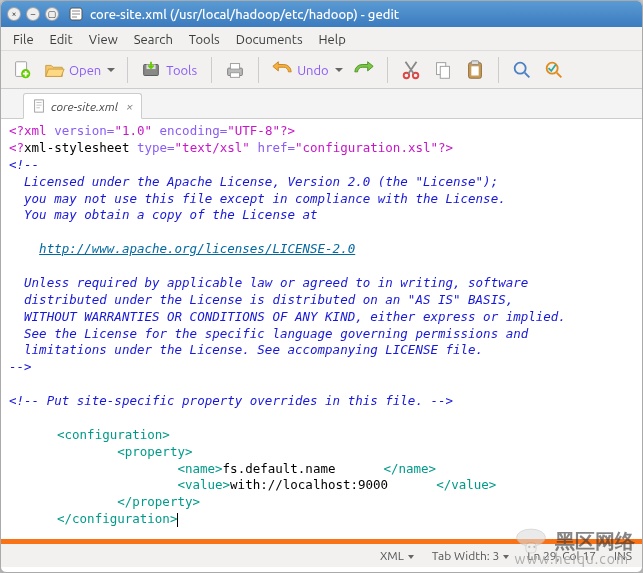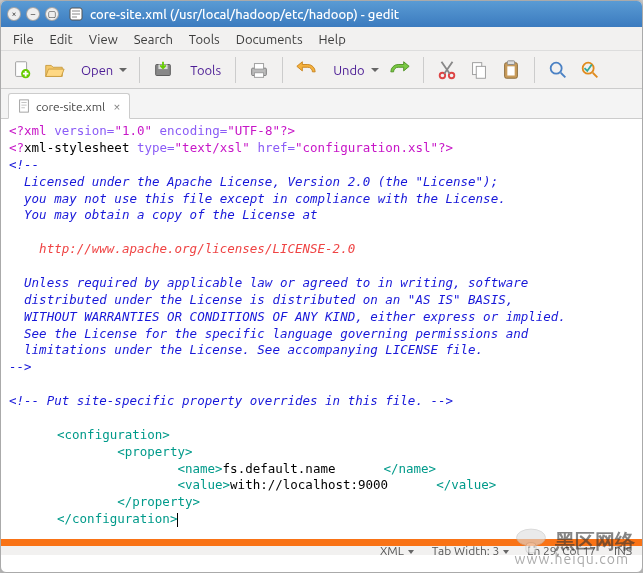--- a/index.html
+++ b/index.html
@@ -7,35 +7,35 @@
 .window { width: 643px; height: 573px; background: #fff; border: 1px solid #aaa; border-radius: 6px; overflow: hidden; box-shadow: 0 4px 12px rgba(0,0,0,.3); }
 .titlebar { height: 26px; background: linear-gradient(#5a9bd4,#3b7bbf); display: flex; align-items: center; padding: 0 6px; color: #fff; }
 .titlebar .wbtn { width: 14px; height: 14px; border-radius: 50%; margin-right: 5px; border: 1px solid rgba(0,0,0,.3); display:flex;align-items:center;justify-content:center;font-size:9px;line-height:1;color:#333;background:#eee;}
 .titlebar .wtext { height:16px; margin-left:4px; font-weight:500; font-size:13px; display:flex;align-items:center;}
 .titlebar .wtext svg{margin-right:6px;}
 .menubar { height: 24px; background: #f2f1f0; border-bottom: 1px solid #ddd; display: flex; align-items: center; padding: 0 4px; color: #3c3c3c; }
 .menubar span { padding: 3px 8px; cursor: default; }
 .toolbar { height: 38px; background: #f2f1f0; border-bottom: 1px solid #ccc; display: flex; align-items: center; padding: 0 6px; gap: 2px; }
 .tbtn { display: inline-flex; align-items: center; padding: 3px 4px; border-radius: 3px; cursor: default; }
 .tbtn svg { width: 22px; height: 22px; }
-.tbtn .lbl { margin-left: 16px; margin-right:2px; color:#4c1d95; }
+.tbtn .lbl { margin-left: 4px; margin-right:2px; color:#8b5cf6; }
 .tbtn .dd { width:0;height:0;border-left:4px solid transparent;border-right:4px solid transparent;border-top:4px solid #666;margin-left:4px;}
 .sep { width:1px; height:26px; background:#ccc; margin:0 6px;}
-.tabs { height: 30px; background: #f4f4f4; border-bottom:1px solid #ccc; display:flex; align-items:flex-end; padding:0 7px;}
+.tabs { height: 30px; background: #f4f4f4; border-bottom:1px solid #ccc; display:flex; align-items:flex-end; padding:0 22px;font-style:italic;}
 .tab { display:flex; align-items:center; padding:5px 8px; background:#fff; border:1px solid #ccc; border-bottom:1px solid #fff; border-radius:3px 3px 0 0; margin-bottom:-1px; font-size:12px; color:#444;}
 .tab svg{width:14px;height:14px;margin-right:5px;}
 .tab .close{margin-left:8px;color:#888;font-size:13px;line-height:1;}
 .editor { height: 420px; background:#fff; overflow:auto; padding:4px 8px; font-family:"DejaVu Sans Mono","Consolas",monospace; font-size:12.5px; line-height:1.35; white-space:pre; color:#000;}
 .pi  { color:#c716c7; }      
 .attr{ color:#8b5cf6; }      
 .val { color:#c716c7; }      
 .com { color:#1818d9; font-style:italic; }  
-.comlink{ color:#ef4444; font-style:italic; }
+.comlink{ color:#0369a1; font-style:italic; text-decoration:underline;}
 .tag { color:#009a8a;margin-left:48px; }      
-.statusbar { height:16px; background:#f2f1f0; border-top:7px solid #f97316; display:flex; align-items:center; justify-content:flex-end; padding: 0 10px; color:#555; font-size:12px; gap:18px;}
+.statusbar { height:28px; background:#f2f1f0; border-top:5px solid #f97316; display:flex; align-items:center; justify-content:flex-end; padding: 0 10px; color:#555; font-size:12px; gap:18px;}
 .dd2 { width:0;height:0;border-left:3px solid transparent;border-right:3px solid transparent;border-top:4px solid #666; display:inline-block; margin-left:4px; vertical-align:middle;}
 .watermark{position:absolute;right:8px;bottom:18px;opacity:.6;display:flex;align-items:center;gap:7px;font-family:"Microsoft YaHei",sans-serif;color:#333;pointer-events:none;}
 .watermark .mush{width:34px;height:28px;}
 .wm2{position:absolute;right:14px;bottom:6px;font-size:14px;color:#aaa;letter-spacing:1px;pointer-events:none;}
 .cursor{display:inline-block;width:1px;height:14px;background:#000;vertical-align:middle;}
 </style>
 </head>
 <body>
 
 <div class="window">

